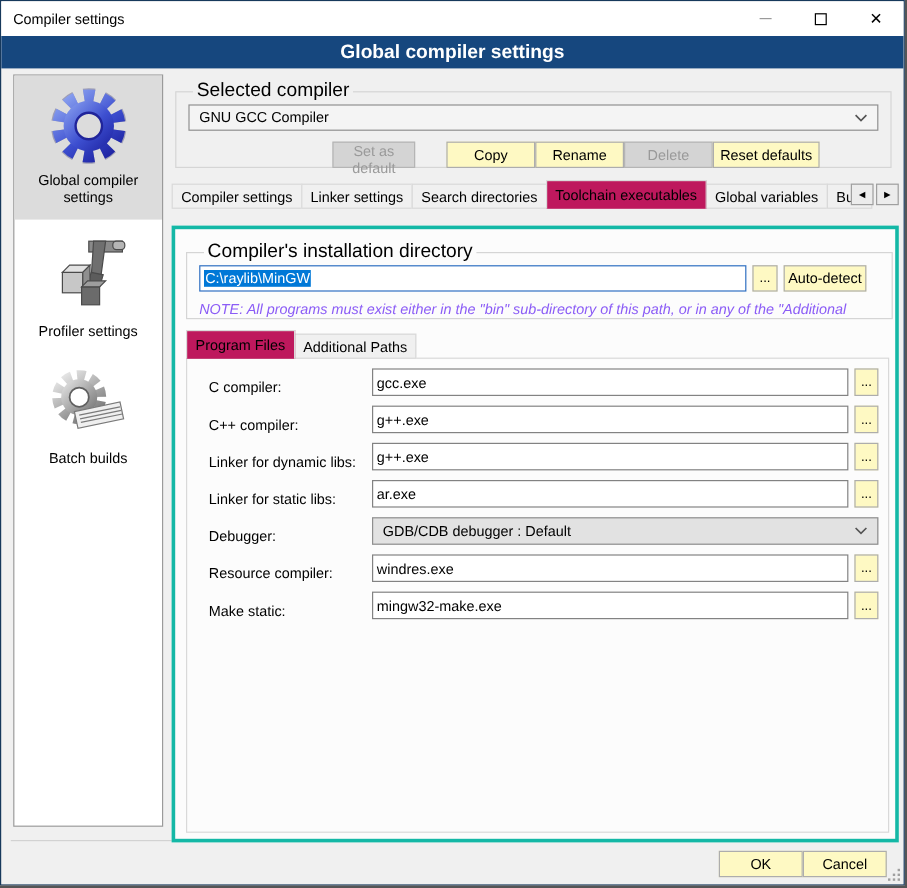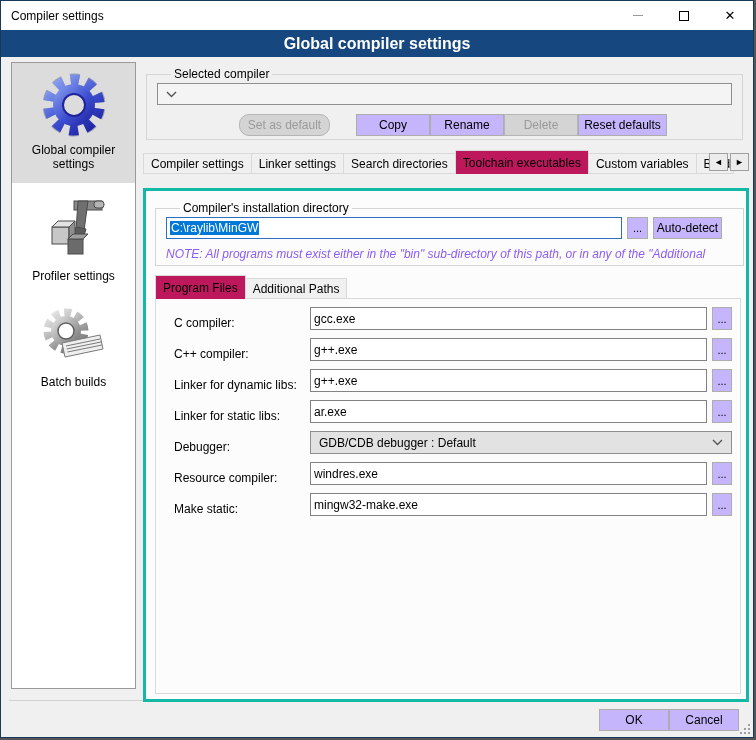--- a/index.html
+++ b/index.html
@@ -27,27 +27,27 @@
   
   .sidebar { position:absolute; left:10px; top:61px; width:125px; height:627px; background:#fff; border:1px solid #9a9a9a; }
   .side-item { width:100%; text-align:center; padding-top:6px; }
   .side-item.selected { background:#dcdcdc; }
   .side-item .icon64 { width:72px; height:70px; margin:2px auto 2px; display:block; }
   .side-item .side-label { display:block; width:100px; margin:2px auto 8px; line-height:14px; font-size:12px; }
   .side-item.selected { padding-bottom:4px; }
 
   
   fieldset.grp { border:1px solid #d5d5d5; }
-  fieldset.grp legend { font-size:12px; padding:0 3px; margin-left:14px; }
+  fieldset.grp legend { font-size:16px; padding:0 3px; margin-left:4px; }
   #grp-compiler { position:absolute; left:145px; top:66px; width:597px; height:73px; padding:2px 10px 6px; }
   #grp-compiler legend { background:#f0f0f0; }
   .combo { height:22px; border:1px solid #8f8f8f; background:#f4f4f4; display:flex; align-items:center; padding:0 8px; position:relative; }
   .combo .combo-text { flex:1; overflow:hidden; white-space:nowrap; }
   .btnrow { display:flex; margin-top:9px; align-items:center; }
-  .btn { height:22px; background:#c4b5fd; border:1px solid #adadad; font-size:12px; font-family:"Liberation Sans",sans-serif; text-align:center; }
+  .btn { height:22px; background:#fef9c3; border:1px solid #adadad; font-size:12px; font-family:"Liberation Sans",sans-serif; text-align:center; }
   .btn.disabled { background:#d4d4d4; border-color:#b5b5b5; color:#9a9a9a; }
 
   
   .tabstrip { position:absolute; left:142px; top:149px; width:606px; height:24px; display:flex; align-items:flex-end; z-index:3; }
   .tab { height:21px; background:#f0f0f0; border:1px solid #d9d9d9; margin-right:-1px; padding:0 7px; display:flex; align-items:center; white-space:nowrap; }
   .tab.active { height:24px; background:#be185d; border-bottom:none; z-index:4; position:relative; }
   .tab.truncated { max-width:38px; overflow:hidden; }
   .tab-scroll { position:absolute; right:0; bottom:3px; display:flex; gap:2px; }
   .scroll-btn { width:19px; height:18px; background:#ececec; border:1px solid #9f9f9f; font-size:9px; line-height:16px; text-align:center; padding:0; }
 
@@ -158,41 +158,42 @@
           <line x1="29.4" y1="49" x2="64" y2="42"></line>
         </g>
       </svg>
       <span class="side-label">Batch builds</span>
     </div>
   </div>
 
   <fieldset class="grp" id="grp-compiler">
     <legend>Selected compiler</legend>
     <div class="combo">
+      <span class="combo-text">GNU GCC Compiler</span>
       <span class="chev">
         <svg width="11" height="7" viewBox="0 0 11 7">
             <polyline points="1,1 5.5,5.5 10,1" fill="none" stroke="#555" stroke-width="1.4"></polyline>
           </svg>
       </span>
     </div>
     <div class="btnrow">
-      <button class="btn disabled" style="margin-left:82px; width:91px;border-radius:10px;">Set as default</button>
+      <button class="btn disabled" style="margin-left:120px; width:69px;">Set as default</button>
       <button class="btn" style="margin-left:26px; width:74px;">Copy</button>
       <button class="btn" style="width:74px;">Rename</button>
       <button class="btn disabled" style="width:74px;">Delete</button>
       <button class="btn" style="width:89px;">Reset defaults</button>
     </div>
   </fieldset>
 
   <div class="tabstrip">
     <div class="tab">Compiler settings</div>
     <div class="tab">Linker settings</div>
     <div class="tab">Search directories</div>
     <div class="tab active">Toolchain executables</div>
-    <div class="tab">Custom variables</div>
+    <div class="tab">Global variables</div>
     <div class="tab truncated">Build options</div>
     <div class="tab-scroll">
       <button class="scroll-btn">◄</button>
       <button class="scroll-btn">►</button>
     </div>
   </div>
 
   <div class="tabpage">
 
     <fieldset class="grp" id="grp-install">

